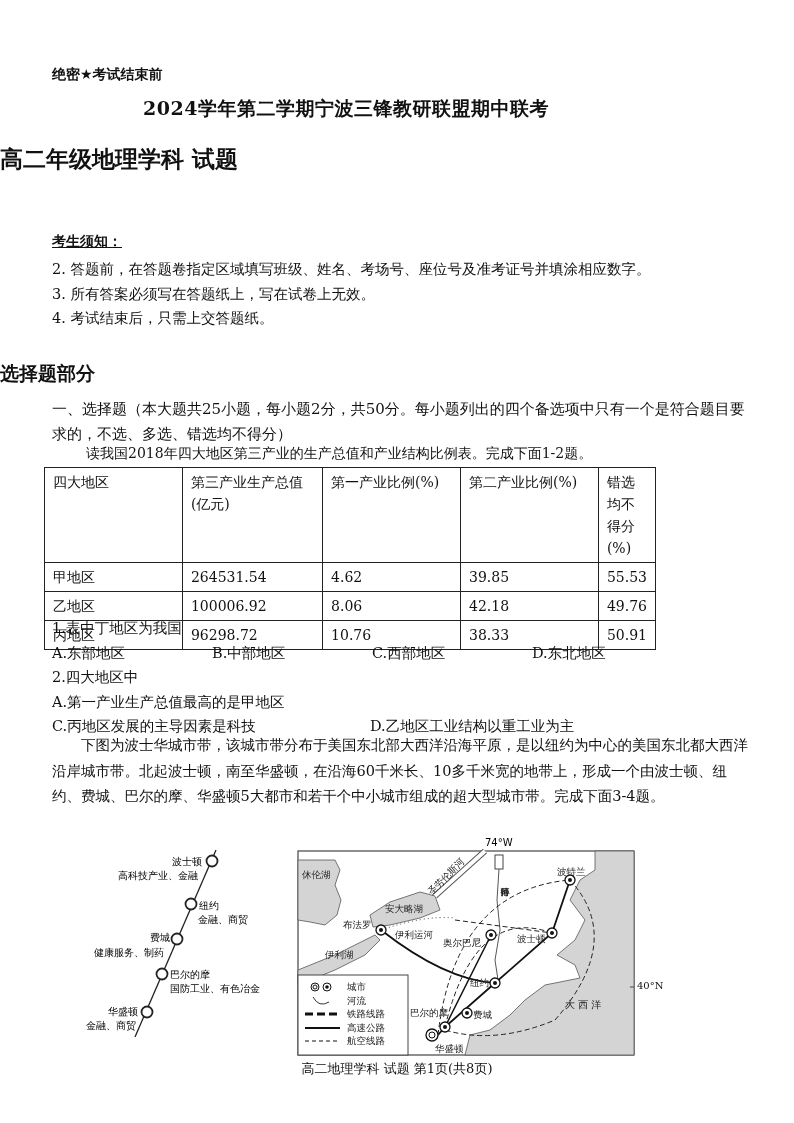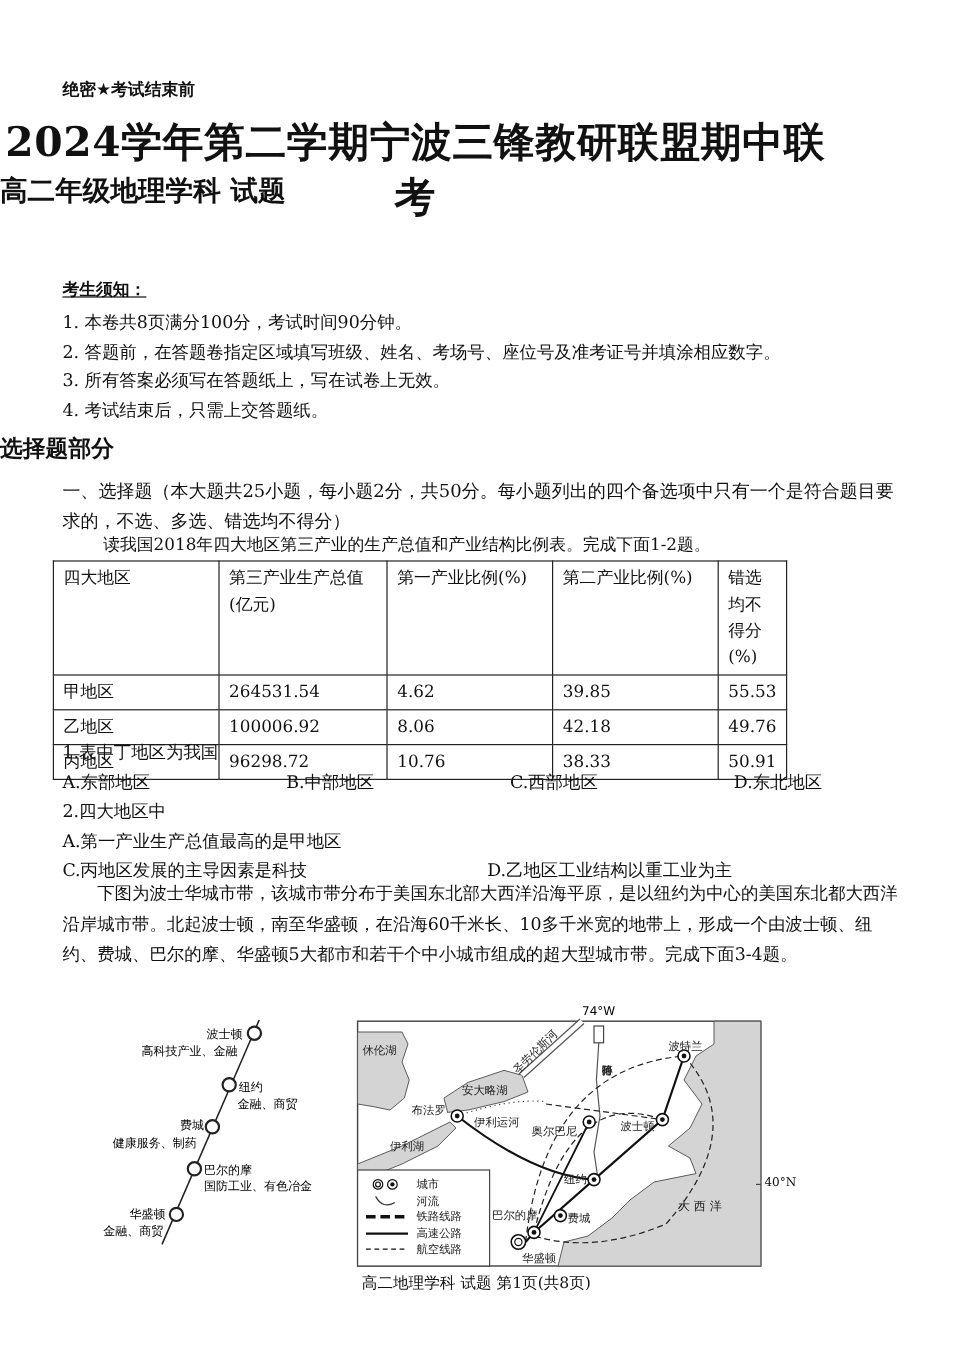--- a/index.html
+++ b/index.html
@@ -1,49 +1,48 @@
 <!DOCTYPE html>
 <html><head>
 <meta charset="utf-8">
 <style>
   html, body { margin: 0; padding: 0; background: #ffffff; }
   body { width: 794px; height: 1123px; position: relative; overflow: hidden;
          font-family: "DejaVu Serif", "Liberation Serif", serif; color: #111; }
   .abs { position: absolute; }
   .secret { left: 52px; top: 66px; font-size: 14px; font-weight: bold; font-family: "DejaVu Sans", sans-serif; }
-  .title1 { left: 0; width: 692px; top: 96px; text-align: center; font-size: 34px; font-weight: bold; letter-spacing: 0.5px; }
+  .title1 { left: 0; width: 692px; top: 96px; text-align: center; font-size: 19px; font-weight: bold; letter-spacing: 0.5px; }
   .title2 { left: 0; width: 794px; top: 144px; text-align: left; font-size: 23px; font-weight: bold; }
   .notice-head { left: 52px; top: 233px; font-size: 14px; font-weight: bold; font-family: "DejaVu Sans", sans-serif; text-decoration: underline; }
   .notice-list { left: 52px; top: 257px; font-size: 14.5px; line-height: 24.5px; }
   .section-title { left: 0; width: 794px; top: 361px; text-align: left; font-size: 19px; font-weight: bold; font-family: "DejaVu Sans", sans-serif; }
   .intro { left: 52px; top: 397px; width: 700px; font-size: 15px; line-height: 25px; }
   .lead { left: 86px; top: 445px; font-size: 14px; }
   table.data { position: absolute; left: 44px; top: 467px; width: 612px; border-collapse: collapse; font-size: 14px; }
   table.data td { border: 1.3px solid #222; padding: 3px 8px; vertical-align: top; height: 18px; line-height: 22px; }
   table.data tr.head td { height: 44px; }
   .questions { left: 52px; top: 616px; font-size: 14.5px; line-height: 24.5px; width: 710px; }
-  .q-row { display: flex; gap: 36px; }
+  .q-row { display: flex; }
   .opt4 { width: 160px; }
   .opt2 { width: 318px; }
   .para { left: 52px; top: 733px; width: 700px; font-size: 14.5px; line-height: 25.5px; text-indent: 2em; }
   .footer { left: 0; width: 794px; top: 1060px; text-align: center; font-size: 13px; }
   .fig-left { left: 80px; top: 845px; width: 210px; height: 200px; }
   .fig-map { left: 295px; top: 830px; width: 345px; height: 230px; }
   svg text { font-family: "DejaVu Sans", sans-serif; }
 </style>
 </head>
 <body>
 
 <div class="abs secret">绝密★考试结束前</div>
 <div class="abs title1">2024学年第二学期宁波三锋教研联盟期中联考</div>
 <div class="abs title2">高二年级地理学科 试题</div>
 
 <div class="abs notice-head">考生须知：</div>
 <div class="abs notice-list">
-  <div>1. 本卷共8页满分100分，考试时间90分钟。</div>
   <div>2. 答题前，在答题卷指定区域填写班级、姓名、考场号、座位号及准考证号并填涂相应数字。</div>
   <div>3. 所有答案必须写在答题纸上，写在试卷上无效。</div>
   <div>4. 考试结束后，只需上交答题纸。</div>
 </div>
 
 <div class="abs section-title">选择题部分</div>
 <div class="abs intro">一、选择题（本大题共25小题，每小题2分，共50分。每小题列出的四个备选项中只有一个是符合题目要求的，不选、多选、错选均不得分）</div>
 <div class="abs lead">读我国2018年四大地区第三产业的生产总值和产业结构比例表。完成下面1-2题。</div>
 
 <table class="data">

